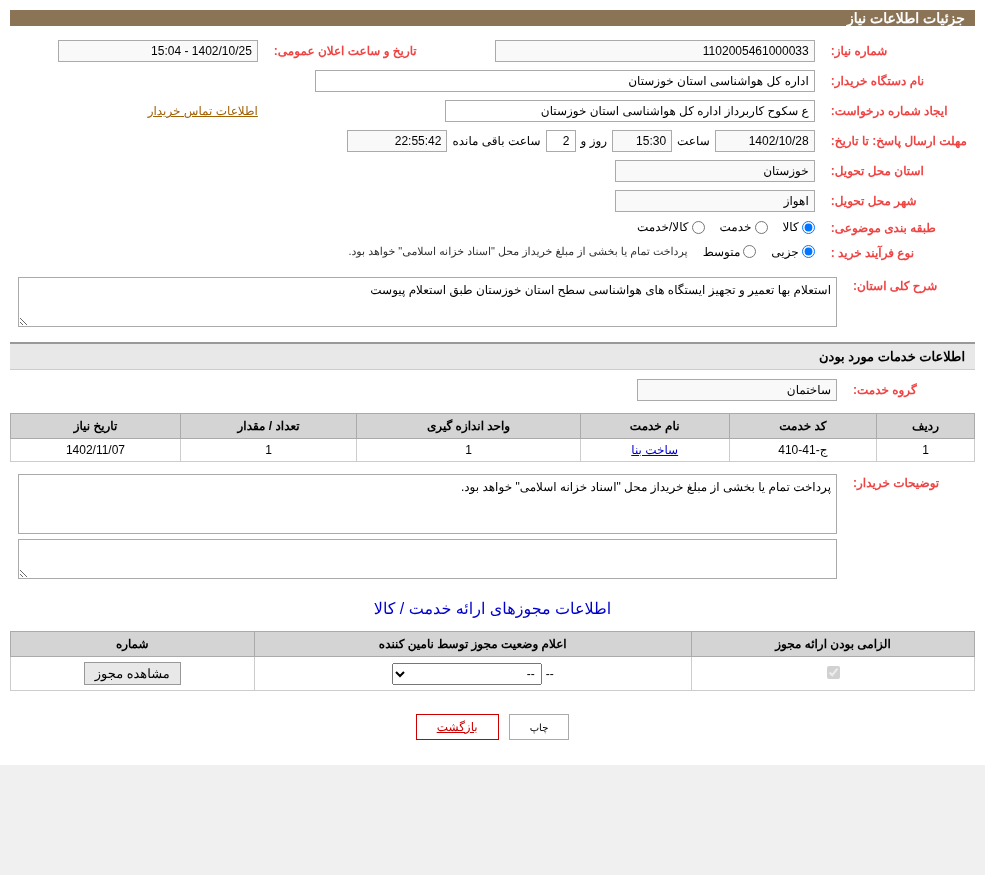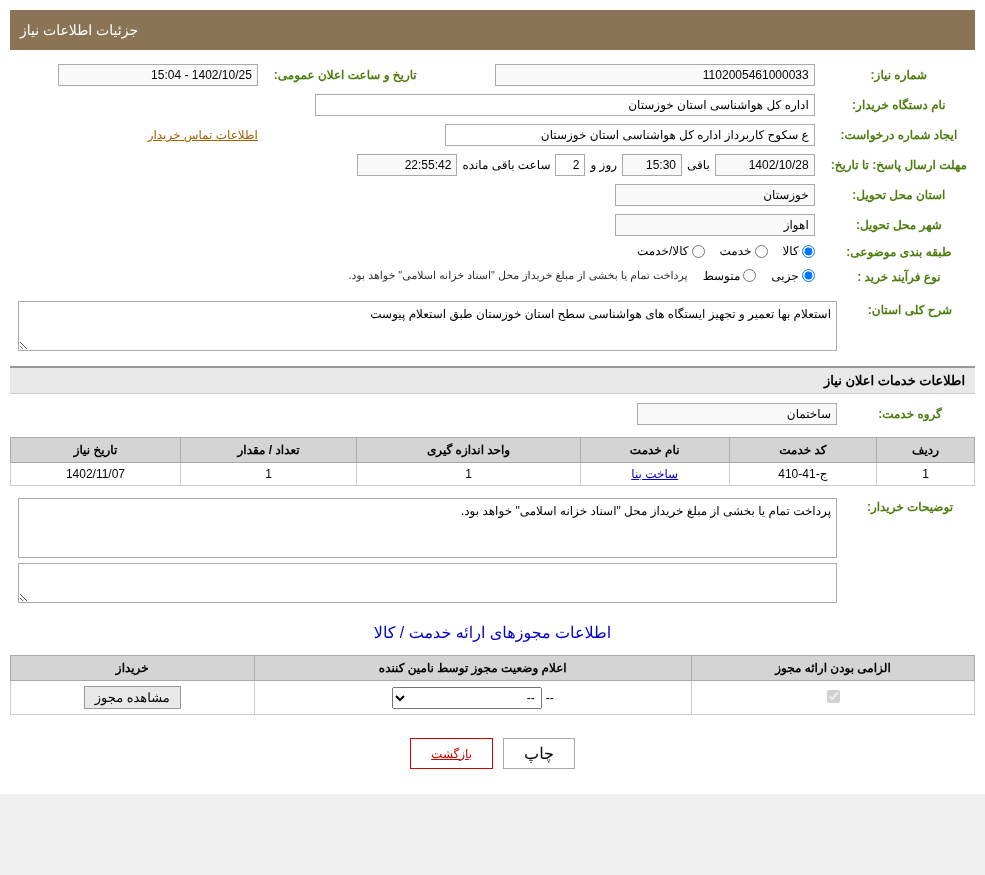--- a/index.html
+++ b/index.html
@@ -11,39 +11,39 @@
     }
     .page-wrapper {
       max-width: 985px;
       margin: 0 auto;
       background: #fff;
       padding: 10px;
     }
     .main-header {
       background: #8B7355;
       color: #fff;
-      text-align: left;
-      padding: 12px 10px;
+      text-align: right;
+      padding: 0 10px;
       font-size: 14px;
-      font-weight: normal;
+      font-weight: bold;
       margin-bottom: 10px;
     }
     .info-table {
       width: 100%;
       border-collapse: collapse;
       margin-bottom: 8px;
     }
     .info-table td {
       padding: 4px 8px;
       vertical-align: middle;
     }
     .label-cell {
-      color: #4d7c0f;
-      font-weight: bold;
-      text-align: center;
+      color: #ef4444;
+      font-weight: bold;
+      text-align: left;
       white-space: nowrap;
       width: 130px;
     }
     .value-cell {
       text-align: right;
     }
     .input-field {
       border: 1px solid #aaa;
       padding: 3px 5px;
       font-size: 12px;
@@ -160,21 +160,21 @@
       padding: 15px;
       display: flex;
       justify-content: center;
       gap: 10px;
     }
     .btn-print {
       background: #fff;
       border: 1px solid #aaa;
       padding: 5px 20px;
       cursor: pointer;
-      font-size: 16px;
+      font-size: 10px;
       font-family: Tahoma, Arial, sans-serif;
     }
     .btn-back {
       background: #fff;
       border: 1px solid #cc0000;
       padding: 5px 20px;
       cursor: pointer;
       font-size: 12px;
       font-family: Tahoma, Arial, sans-serif;
       color: #cc0000;
@@ -231,21 +231,21 @@
       </td>
       <td class="value-cell">
         <span class="link-text">اطلاعات تماس خریدار</span>
       </td>
     </tr>
     <tr>
       <td class="label-cell">مهلت ارسال پاسخ: تا تاریخ:</td>
       <td colspan="3" class="value-cell">
         <div class="row-flex">
           <input type="text" class="input-field small-input input-readonly" readonly="" value="1402/10/28" style="">
-          <span>باقی</span>
+          <span>ساعت</span>
           <input type="text" class="input-field xsmall-input input-readonly" readonly="" value="15:30" style="">
           <span>روز و</span>
           <input type="text" class="input-field" style="width: 30px;" readonly="" value="2">
           <span>ساعت باقی مانده</span>
           <input type="text" class="input-field small-input input-readonly" readonly="" value="22:55:42" style="">
         </div>
       </td>
     </tr>
     <tr>
       <td class="label-cell">استان محل تحویل:</td>
@@ -296,21 +296,21 @@
     <tbody>
         <tr>
       <td class="label-cell" style="vertical-align:top; padding-top:6px;">شرح کلی استان:</td>
       <td>
         <textarea class="description-area" readonly="" style="">استعلام بها تعمیر و تجهیز ایستگاه های هواشناسی سطح استان خوزستان طبق استعلام پیوست</textarea>
       </td>
     </tr>
   </tbody>
     </table>
 
-  <div class="section-header">اطلاعات خدمات اعلان نیاز</div>
+  <div class="section-header">اطلاعات خدمات مورد بودن</div>
 
   <table class="info-table">
     <tbody>
         <tr>
       <td class="label-cell">گروه خدمت:</td>
       <td>
         <input type="text" class="input-field medium-input input-readonly" readonly="" value="ساختمان" style="">
       </td>
     </tr>
   </tbody>
@@ -351,21 +351,21 @@
   </tbody>
     </table>
 
   <div class="section-link">اطلاعات مجوزهای ارائه خدمت / کالا</div>
 
   <table class="licenses-table">
     <thead>
       <tr>
         <th>الزامی بودن ارائه مجوز</th>
         <th>اعلام وضعیت مجوز توسط نامین کننده</th>
-        <th>خریداز</th>
+        <th>شماره</th>
       </tr>
     </thead>
     <tbody id="licenses-tbody">
     <tr>
       <td class="checkbox-cell">
         <input type="checkbox" checked="" disabled="" style="">
       </td>
       <td>
         <div style="display:flex; align-items:center; justify-content:center; gap:4px;">
           <span>--</span>

